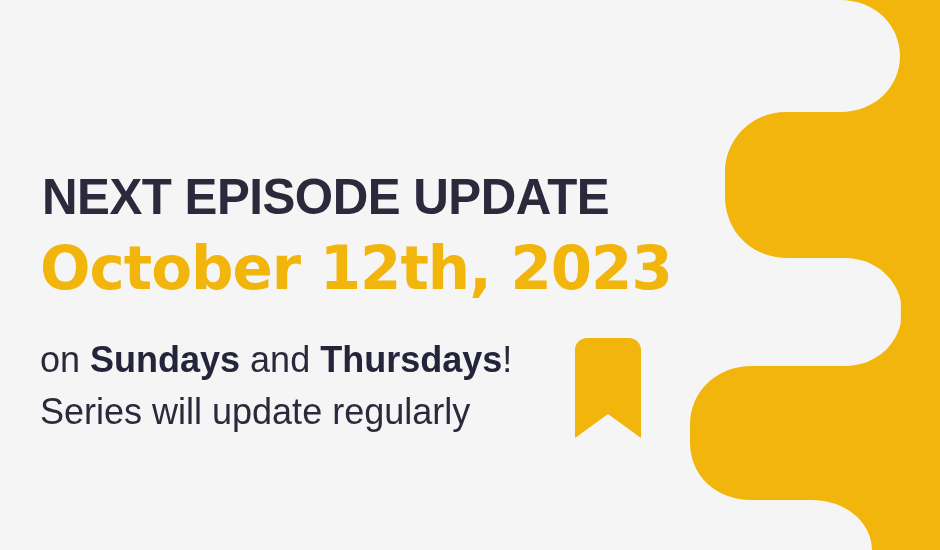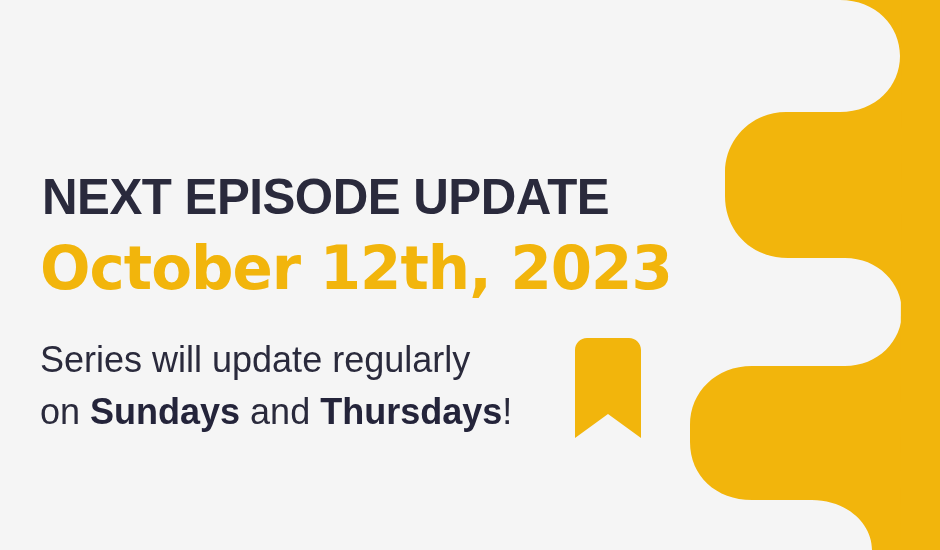--- a/index.html
+++ b/index.html
@@ -141,22 +141,22 @@
     </svg>
   </div>
 
   <div class="content">
 
     <h1 class="headline">NEXT EPISODE UPDATE</h1>
 
     <div class="date-line">October 12th, 2023</div>
 
     <p class="subtitle">
+      <span class="sub-line"><span>on </span><span class="strong">Sundays</span><span> and </span><span class="strong">Thursdays</span><span>!</span></span>
       <span class="sub-line">Series will update regularly</span>
-      <span class="sub-line"><span>on </span><span class="strong">Sundays</span><span> and </span><span class="strong">Thursdays</span><span>!</span></span>
     </p>
 
     <div class="bookmark-icon">
       <svg viewBox="0 0 66 100" xmlns="http://www.w3.org/2000/svg" aria-hidden="true">
         <path fill="#f2b50c" d="
           M 0 12
           C 0 5.4 5.4 0 12 0
           L 54 0
           C 60.6 0 66 5.4 66 12
           L 66 100

